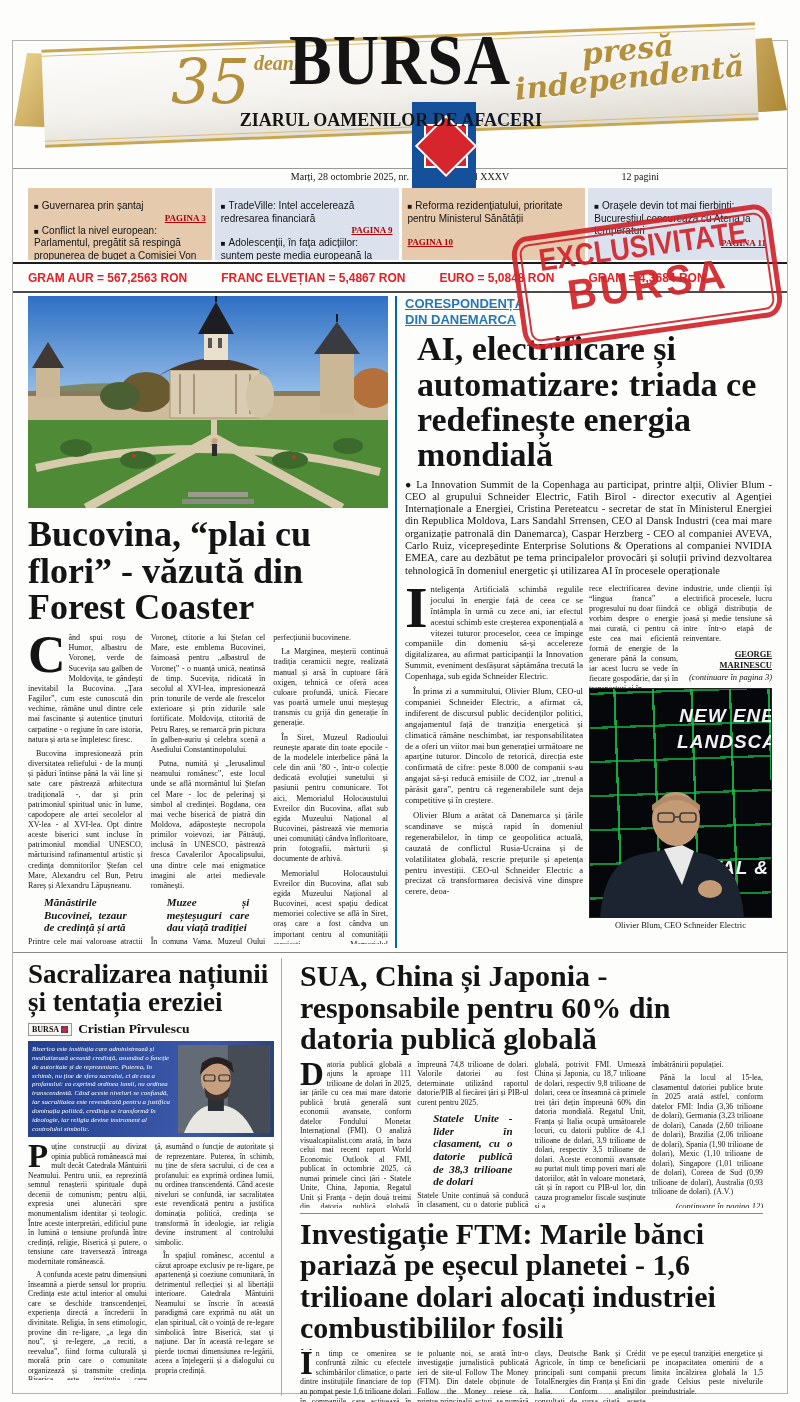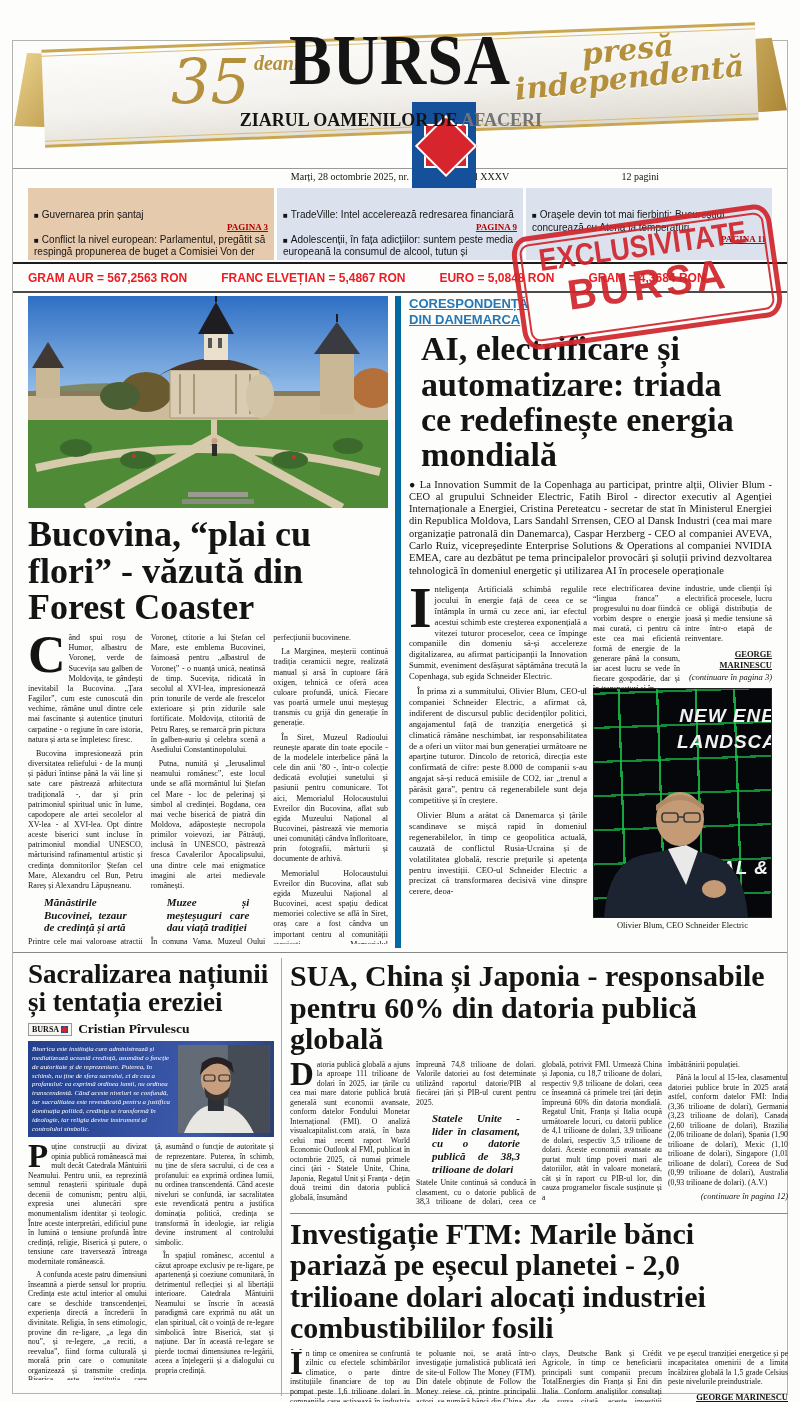--- a/index.html
+++ b/index.html
@@ -18,37 +18,37 @@
   .tail-l{left:8px;top:48px;transform:rotate(10deg) skewY(-8deg);}
   .tail-r{right:8px;top:34px;transform:rotate(-12deg) skewY(8deg);}
   .anniv{position:absolute;left:158px;top:48px;color:#b4903c;font-style:italic;z-index:6;display:flex;}
   .anniv-num{font-size:62px;line-height:.9;font-weight:normal;font-family:"DejaVu Serif",serif;}
   .anniv-side{display:flex;flex-direction:row;justify-content:center;margin-left:4px;padding-bottom:4px;}
   .anniv-side span{font-size:20px;line-height:.95;font-weight:bold;}
   .nameplate{position:absolute;left:0;right:0;top:22px;text-align:center;z-index:6;
              font-size:64px;font-weight:bold;letter-spacing:1px;transform:scaleY(1.12);line-height:1;}
   .subtitle{position:absolute;left:50%;transform:translateX(-53%);top:104px;white-space:nowrap;
             font-size:18px;font-weight:bold;z-index:8;}
-  .subtitle .white{color:#737373;}
+  .subtitle .white{color:#0f172a;}
   .logo{position:absolute;left:399px;top:96px;width:64px;height:86px;background:#15509b;z-index:7;}
   .star,.star::after{position:absolute;left:12px;top:22px;width:40px;height:40px;background:#d6252c;
             border:2px solid #fff;content:"";}
   .star::after{left:-2px;top:-2px;transform:rotate(45deg);}
   .slogan{position:absolute;right:44px;top:30px;z-index:6;transform:rotate(-6deg);
           color:#b4903c;font-style:italic;font-weight:bold;font-family:"DejaVu Serif",serif;
           text-shadow:0 1px 0 #fff;}
   .slogan .l1{display:block;font-size:30px;line-height:.9;padding-left:70px;}
   .slogan .l2{display:block;font-size:30px;line-height:1;}
   #dateline{position:absolute;left:13px;right:13px;top:168px;height:16px;border-top:1px solid #999;
             font-size:10px;text-align:center;padding-top:2px;z-index:4;}
   #dateline .pages{position:absolute;right:128px;top:2px;}
 
   
   #briefs{position:absolute;left:28px;right:28px;top:188px;height:72px;display:flex;gap:3px;z-index:2;}
-  .brief-box{flex:1;padding:21px 6px;font:10px/1.25 "Liberation Sans","DejaVu Sans",sans-serif;overflow:hidden;
+  .brief-box{flex:1;padding:12px 6px;font:10px/1.25 "Liberation Sans","DejaVu Sans",sans-serif;overflow:hidden;
              display:flex;flex-direction:column;}
   .tone-tan{background:#e6caae;}
   .tone-blue{background:#dbe2ee;}
   .brief-item{margin-bottom:2px;}
   .sq{font-size:8px;margin-right:3px;}
   .pageref{display:block;text-align:right;font:bold 9px "Liberation Serif",serif;color:#b40000;
            text-decoration:underline;}
   .pageref.left{text-align:left;margin-top:12px;}
 
   
@@ -72,21 +72,21 @@
   .dc{float:left;font-weight:bold;line-height:.8;margin:1px 3px 0 0;}
   .dc-xl{font-size:52px;}
   .dc-tall{font-size:58px;}
   .dc-md{font-size:33px;}
   .subhead{font-weight:bold;font-size:11px;line-height:1.15;margin:5px 16px 3px;font-style:italic;}
   .author{font-weight:bold;font-size:8.5px;text-align:right;text-decoration:underline;margin-top:5px;}
   .cont{font-style:italic;font-size:8.5px;text-align:right;margin-top:2px;}
 
   
   #main{position:absolute;left:28px;right:28px;top:296px;height:652px;display:flex;}
-  #main-left{width:360px;padding-right:7px;border-right:6px solid #0369a1;}
+  #main-left{width:360px;padding-right:7px;border-right:2px solid #0369a1;}
   #main-right{flex:1;padding-left:8px;}
   .photo-monastery{width:360px;height:212px;display:block;}
   .hl-buc{font-size:36px;line-height:1.02;margin:8px 0 7px;width:335px;}
   .buc-body{display:flex;gap:8px;height:311px;overflow:hidden;font-size:8px;line-height:1.27;}
   .buc-body .col{flex:1;overflow:hidden;}
 
   .kicker{font:bold 13px/1.2 "Liberation Sans","DejaVu Sans",sans-serif;color:#2577b5;}
   .kicker span{text-decoration:underline;display:inline-block;}
   .hl-ai{font-size:34px;line-height:1.04;margin:4px 12px 6px;}
   .lead{font-size:10.5px;line-height:1.17;margin-bottom:7px;}
@@ -102,21 +102,21 @@
                       repeating-linear-gradient(0deg,transparent 0 29px,rgba(25,194,74,.7) 29px 31px);
      transform:rotate(-2deg) scale(1.1);}
   .blum .ovl{position:absolute;color:#f2f2f2;font:italic bold 19px "Liberation Sans",sans-serif;
              letter-spacing:1px;white-space:nowrap;}
   .o1{right:-4px;top:16px;} .o2{right:-6px;top:42px;} .o3{right:2px;top:168px;font-size:21px;}
   .blum svg{position:absolute;left:0;bottom:0;}
   .caption{font-size:8.5px;text-align:center;margin-top:2px;}
 
   
   #rule-mid{position:absolute;left:13px;right:13px;top:952px;border-top:1px solid #888;}
-  #bottom{position:absolute;left:28px;right:12px;top:958px;height:438px;display:flex;}
+  #bottom{position:absolute;left:28px;right:37px;top:958px;height:438px;display:flex;gap:10px;}
   #bottom-left{width:246px;padding-right:7px;border-right:1px solid #aaa;}
   #bottom-right{flex:1;padding-left:8px;}
   .hl-sac{font-size:27px;line-height:1.04;margin:2px 0 5px;}
   .byline{display:flex;align-items:center;gap:6px;margin:2px 0 4px;}
   .bursa-mini{display:inline-flex;align-items:center;gap:2px;border:1px solid #999;padding:1px 3px;
               font:bold 8px "Liberation Serif",serif;background:#f6f5f1;}
   .bursa-mini .chip{width:7px;height:7px;background:#15509b;position:relative;display:inline-block;}
   .bursa-mini .chip::after{content:"";position:absolute;inset:1px;background:#d6252c;transform:rotate(45deg);}
   .byline .bname{font-weight:bold;font-size:13.5px;}
   .quote-box{display:flex;height:96px;background:linear-gradient(100deg,#24418f,#3c59ab 70%,#2c3f6e);
@@ -167,20 +167,23 @@
   </div>
 
   <div id="briefs">
     <div class="brief-box tone-tan">
       <div class="brief-item"><span class="sq">■</span><span>Guvernarea prin șantaj</span><span class="pageref">PAGINA 3</span></div>
       <div class="brief-item"><span class="sq">■</span><span>Conflict la nivel european: Parlamentul, pregătit să respingă propunerea de buget a Comisiei Von der Leyen</span></div>
     </div>
     <div class="brief-box tone-blue">
       <div class="brief-item"><span class="sq">■</span><span>TradeVille: Intel accelerează redresarea financiară</span><span class="pageref">PAGINA 9</span></div>
       <div class="brief-item"><span class="sq">■</span><span>Adolescenții, în fața adicțiilor: suntem peste media europeană la consumul de alcool, tutun și dependența online</span></div>
+    </div>
+    <div class="brief-box tone-tan">
+      <div class="brief-item"><span class="sq">■</span><span>Reforma rezidențiatului, prioritate pentru Ministerul Sănătății</span><span class="pageref left">PAGINA 10</span></div>
     </div>
     <div class="brief-box tone-blue">
       <div class="brief-item"><span class="sq">■</span><span>Orașele devin tot mai fierbinți; Bucureștiul concurează cu Atena la temperaturi</span><span class="pageref">PAGINA 11</span></div>
     </div>
   </div>
 
   <div id="stamp">
     <span class="s1">EXCLUSIVITATE</span>
     <span class="s2">BURSA</span>
   </div>
@@ -369,21 +372,21 @@
             <p>îmbătrânirii populației.</p>
             <p>Până la locul al 15-lea, clasamentul datoriei publice brute în 2025 arată astfel, conform datelor FMI: India (3,36 trilioane de dolari), Germania (3,23 trilioane de dolari), Canada (2,60 trilioane de dolari), Brazilia (2,06 trilioane de dolari), Spania (1,90 trilioane de dolari), Mexic (1,10 trilioane de dolari), Singapore (1,01 trilioane de dolari), Coreea de Sud (0,99 trilioane de dolari), Australia (0,93 trilioane de dolari). (A.V.)</p>
             <div class="cont">(continuare în pagina 12)</div>
           </div>
         </div>
       </div>
 
       <div id="rule-art"></div>
 
       <div>
-        <h2 class="hl-ftm">Investigație FTM: Marile bănci pariază pe eșecul planetei - 2,0 trilioane dolari alocați industriei combustibililor fosili</h2>
+        <h2 class="hl-ftm">Investigație FTM: Marile bănci pariază pe eșecul planetei - 1,6 trilioane dolari alocați industriei combustibililor fosili</h2>
         <div class="ftm-body bt jc">
           <div class="col">
             <p><span class="dc dc-md">Î</span><span>n timp ce omenirea se confruntă zilnic cu efectele schimbărilor climatice, o parte dintre instituțiile financiare de top au pompat peste 1,6 trilioane dolari în companiile care activează în industria combustibililor fosili, susținând mii de proiec-</span></p>
           </div>
           <div class="col">
               <p>te poluante noi, se arată într-o investigație jurnalistică publicată ieri de site-ul Follow The Money (FTM). Din datele obținute de Follow the Money reiese că, printre principalii actori, se numără bănci din China, dar și giganți europeni precum Bar-</p>
             </div>
           <div class="col">
               <p>clays, Deutsche Bank și Crédit Agricole, în timp ce beneficiarii principali sunt companii precum TotalEnergies din Franța și Eni din Italia. Conform analiștilor consultați de sursa citată, aceste investiții echivalează cu un pariu cinic al băncilor respecti-</p>
             </div>

